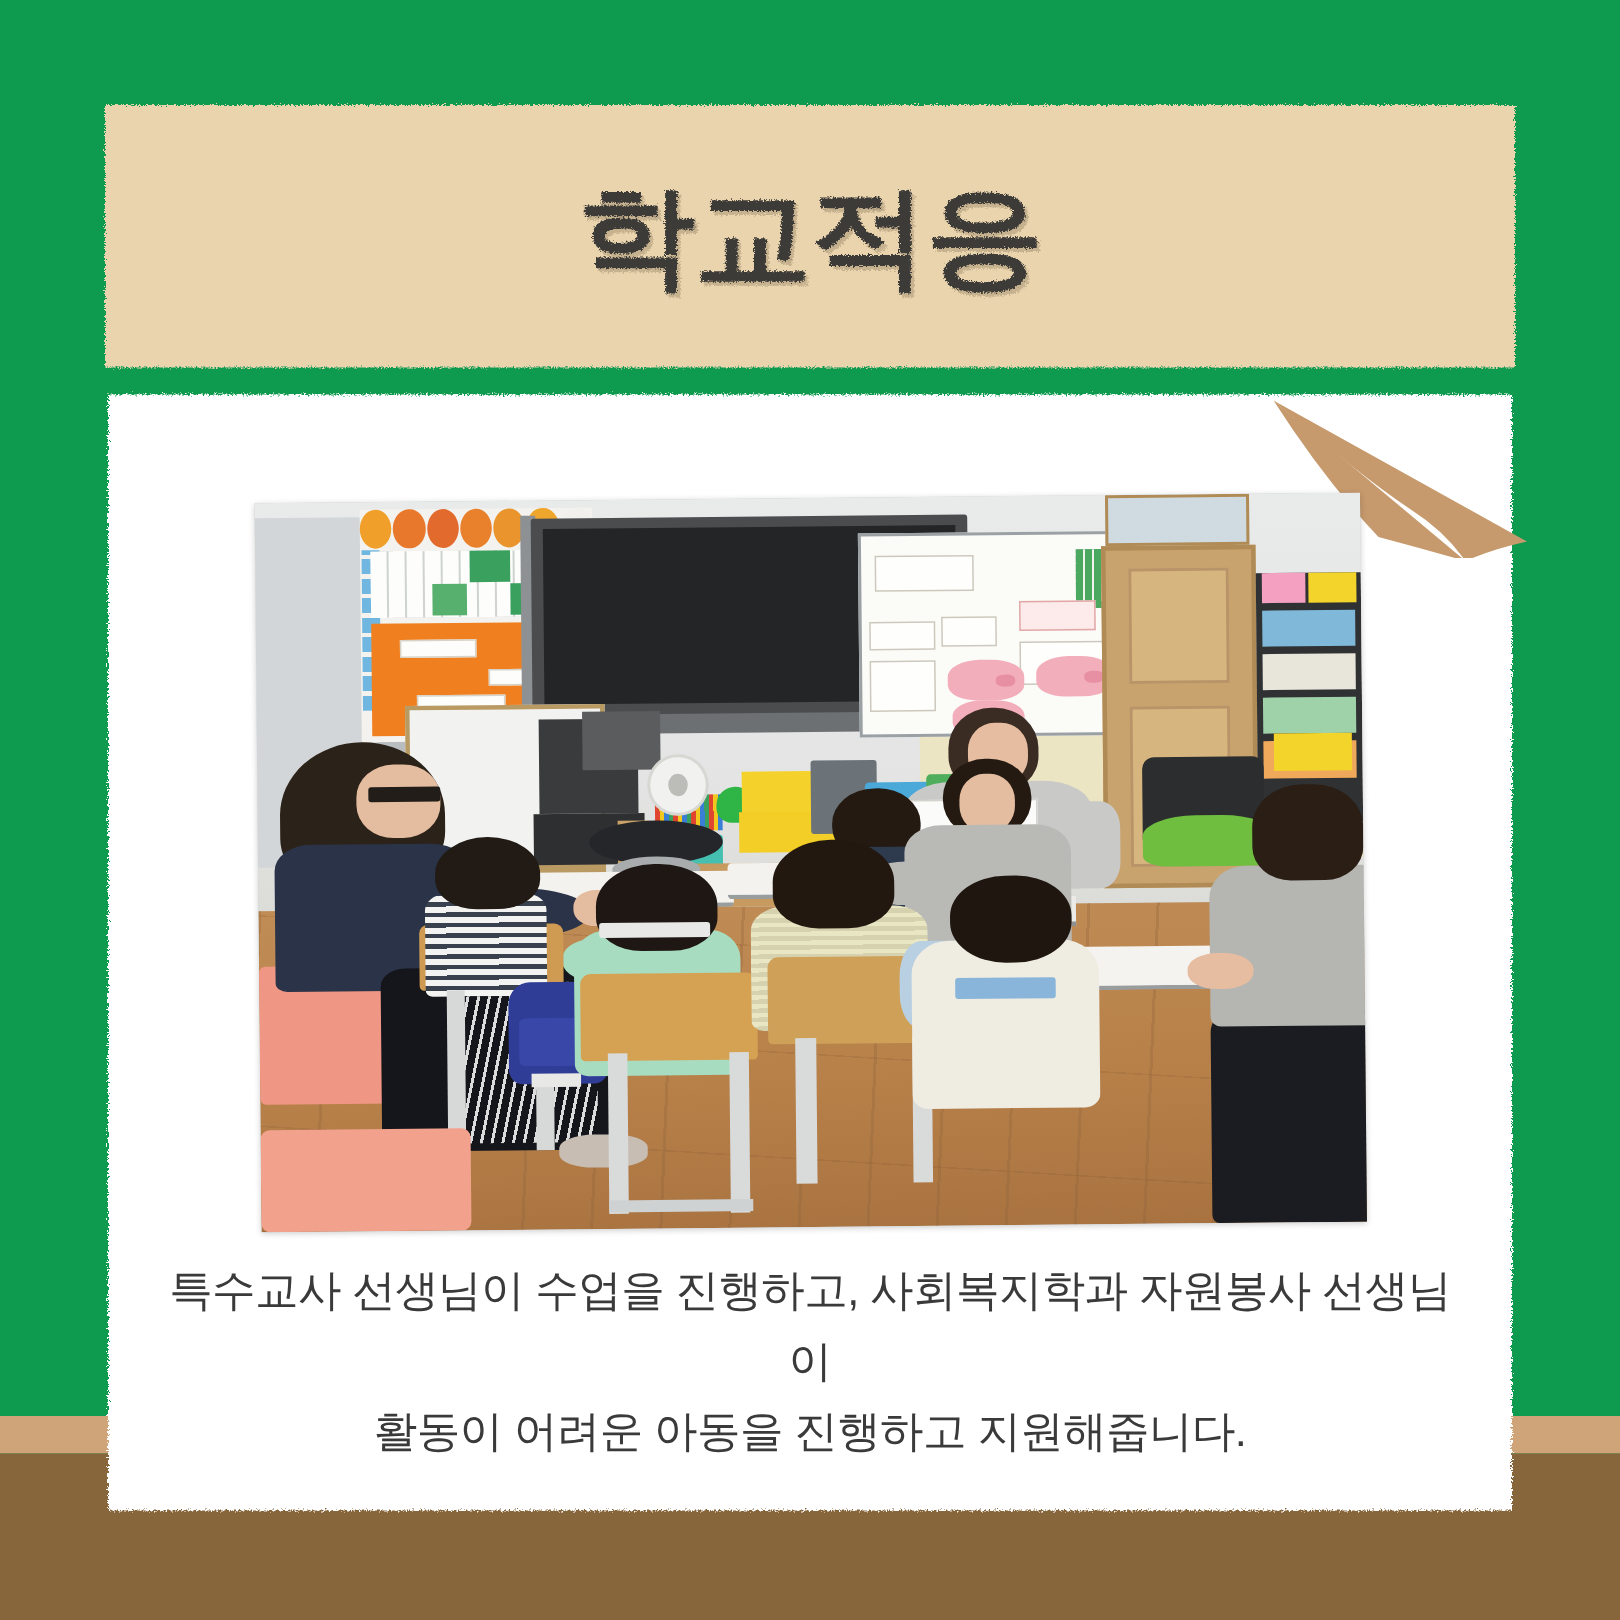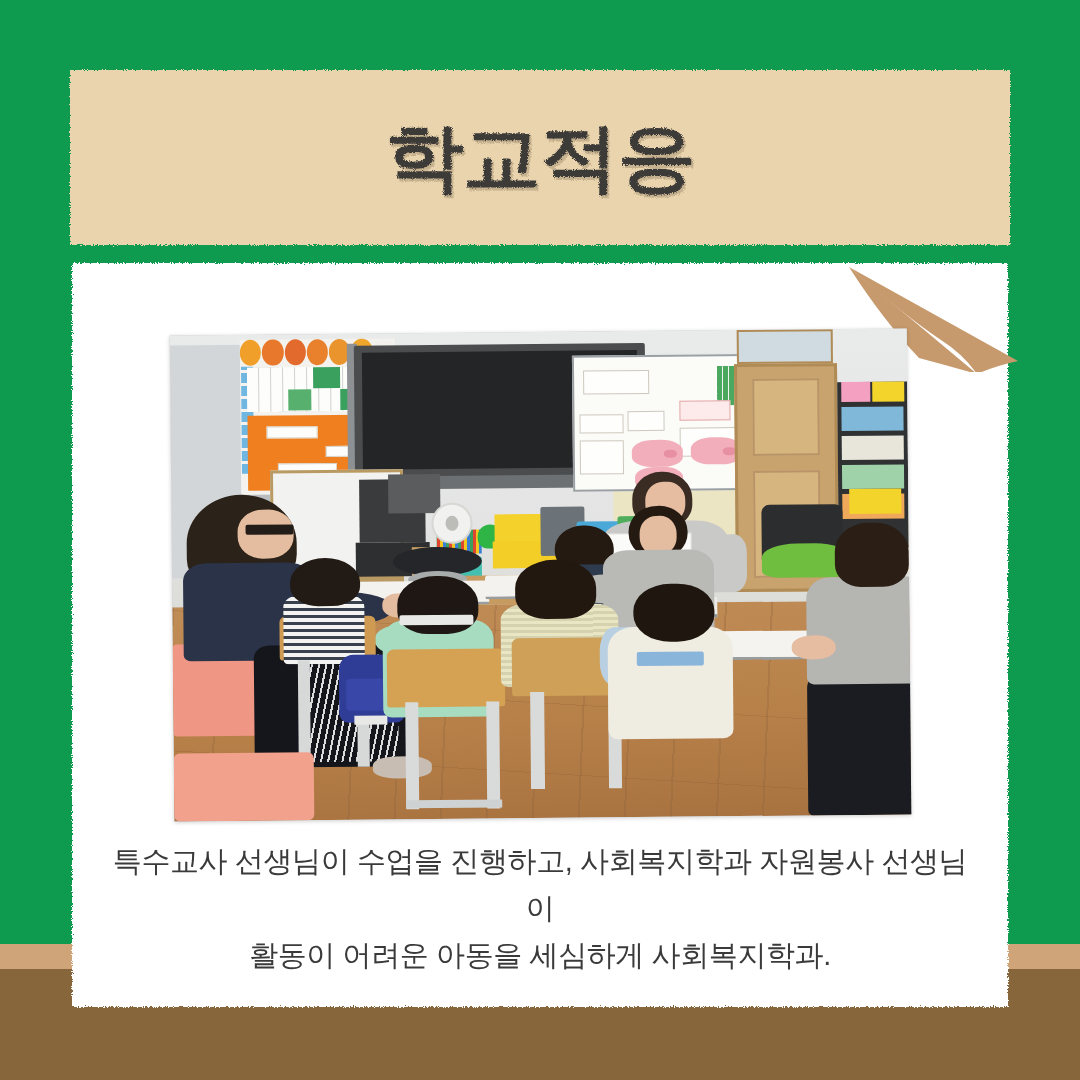--- a/index.html
+++ b/index.html
@@ -425,16 +425,16 @@
     <div class="ph vB-legs"></div>
     <div class="ph vB-body"></div>
     <div class="ph vB-hand"></div>
     <div class="ph vB-hair"></div>
 
     <div class="ph cushion2"></div>
   </div>
 
   <div id="caption">
     <span class="line">특수교사 선생님이 수업을 진행하고, 사회복지학과 자원봉사 선생님이</span>
-    <span class="line">활동이 어려운 아동을 세심하게 사회복지학과.</span>
+    <span class="line">활동이 어려운 아동을 진행하고 지원해줍니다.</span>
   </div>
 
 </div>
 
 </body></html>

